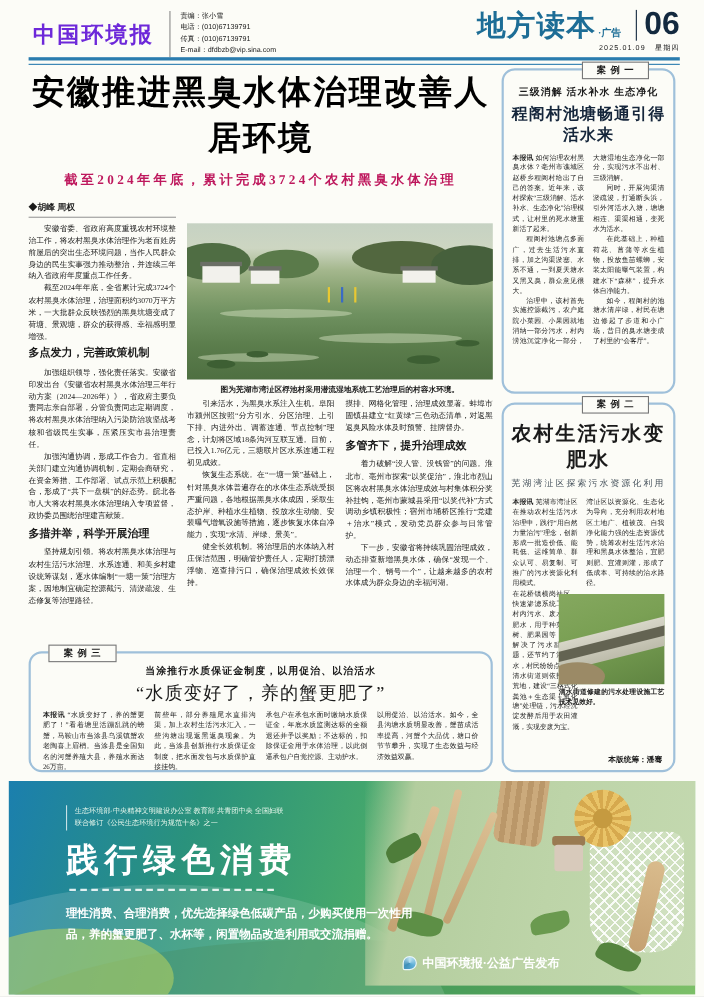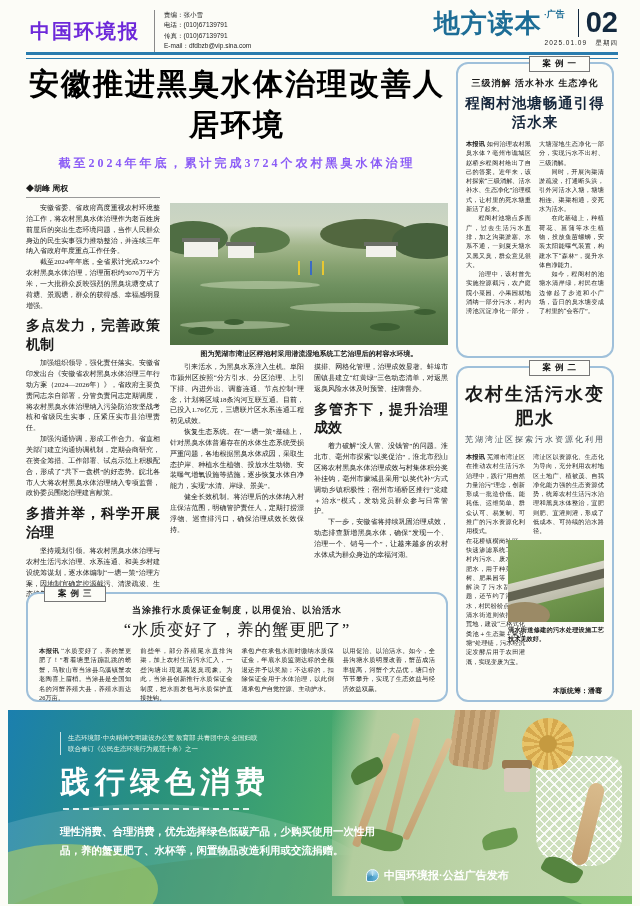--- a/index.html
+++ b/index.html
@@ -12,43 +12,43 @@
   
   .header { position:absolute; top:6px; left:26px; width:592px; height:46px; }
   .logo { position:absolute; left:4px; top:12px; font-family:"Liberation Sans",sans-serif;
           font-weight:900; font-size:20px; letter-spacing:2px; color:#6d28d9; }
   .contact { position:absolute; left:128px; top:4px; border-left:1px solid #8a8a8a;
              padding-left:9px; font-size:6.5px; line-height:1.6; color:#222;
              font-family:"Liberation Sans",sans-serif; }
   .masthead-right { position:absolute; right:0; top:2px; text-align:right; }
   .mr-row { display:flex; align-items:flex-end; justify-content:center; }
   .section-title { font-size:26px; font-weight:900; color:#1d6d96; letter-spacing:1px; line-height:1; }
-  .section-suffix { font-size:9px; color:#1d6d96; font-weight:bold; margin:0 6px 16px 2px; }
+  .section-suffix { font-size:9px; color:#1d6d96; font-weight:bold; margin:0 6px 0 2px; }
   .vsep { width:1px; height:28px; background:#13293f; margin:0 7px; }
   .page-num { font-size:29px; font-weight:900; color:#13293f; line-height:1;
               font-family:"Liberation Sans",sans-serif; }
   .date-line { font-size:6.5px; color:#222; margin-top:2px; letter-spacing:1px;
                font-family:"Liberation Sans",sans-serif; }
   .double-rule { position:absolute; top:52px; left:26px; width:592px; height:7px;
                  border-top:3px solid #2a7cae; border-bottom:1px solid #2a7cae; }
 
   
   .main-article { position:absolute; top:64px; left:26px; width:422px; }
   .headline { text-align:center; font-family:"Liberation Sans",sans-serif; font-weight:900;
               font-size:30px; letter-spacing:2px; color:#000; }
   .deck { text-align:center; font-weight:bold; font-size:12px; letter-spacing:3px;
-          margin-top:9px; color:#8b5cf6; }
+          margin-top:9px; color:#be185d; }
   .byline { margin-top:11px; width:134px; font-size:8px; font-weight:bold;
             border-bottom:1px solid #999; padding-bottom:3px;
             font-family:"Liberation Sans",sans-serif; }
   .cols { display:flex; gap:10px; margin-top:5px; }
   .col  { width:134px; font-size:7px; line-height:1.55; text-align:justify; }
   .col p, .mini p, .c3 p { text-indent:2em; }
   p.noind { text-indent:0; }
-  .subhead { font-family:Liberation Sans, sans-serif; font-weight:bold; font-size:14px;
+  .subhead { font-family:Liberation Mono, monospace; font-weight:bold; font-size:10px;
              line-height:1.35; margin:5px 0 4px; text-indent:0; }
   .photo-wrap { width:278px; }
   .main-photo { position:relative; width:278px; height:142px; overflow:hidden;
     background:linear-gradient(#c6d2c3 0%,#cdd6c2 16%,#a4b78d 30%,#87a271 44%,#6f9160 58%,#5b7d4c 78%,#4e6f41 100%); }
   .tree { position:absolute; border-radius:50%; }
   .bld  { position:absolute; background:#f2f1ec; }
   .roof { position:absolute; background:#6b6f66; }
   .pond-streak { position:absolute; background:rgba(220,230,200,.45); border-radius:50%; }
   .lily { position:absolute; background:#3d5f33; border-radius:50%; }
   .pole { position:absolute; width:2px; }
@@ -144,21 +144,21 @@
       <div>责编：张小雪</div>
       <div>电话：(010)67139791</div>
       <div>传真：(010)67139791</div>
       <div>E-mail：dfdbzb@vip.sina.com</div>
     </div>
     <div class="masthead-right">
       <div class="mr-row">
         <span class="section-title">地方读本</span>
         <span class="section-suffix">·广告</span>
         <span class="vsep"></span>
-        <span class="page-num">02</span>
+        <span class="page-num">06</span>
       </div>
       <div class="date-line">
         <span>2025.01.09</span>&nbsp;&nbsp;
         <span>星期四</span>
       </div>
     </div>
   </div>
   <div class="double-rule"></div>
 
   <div class="main-article">

